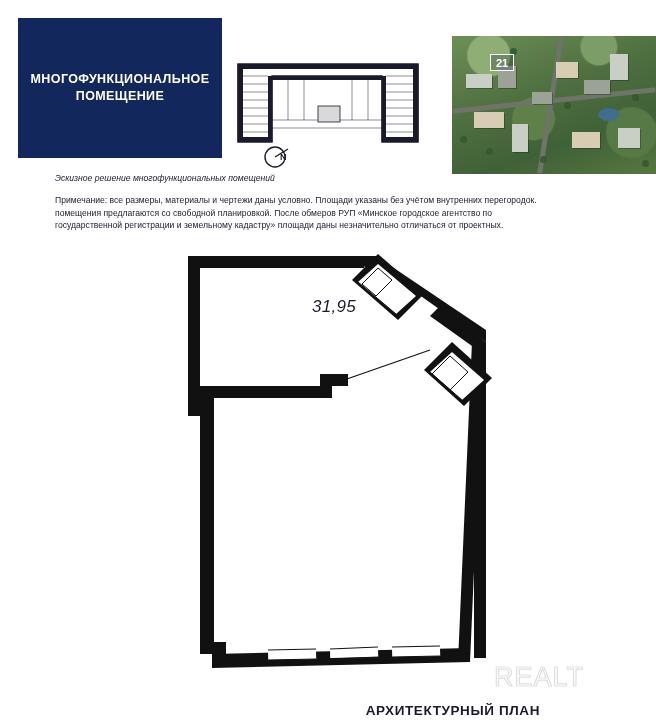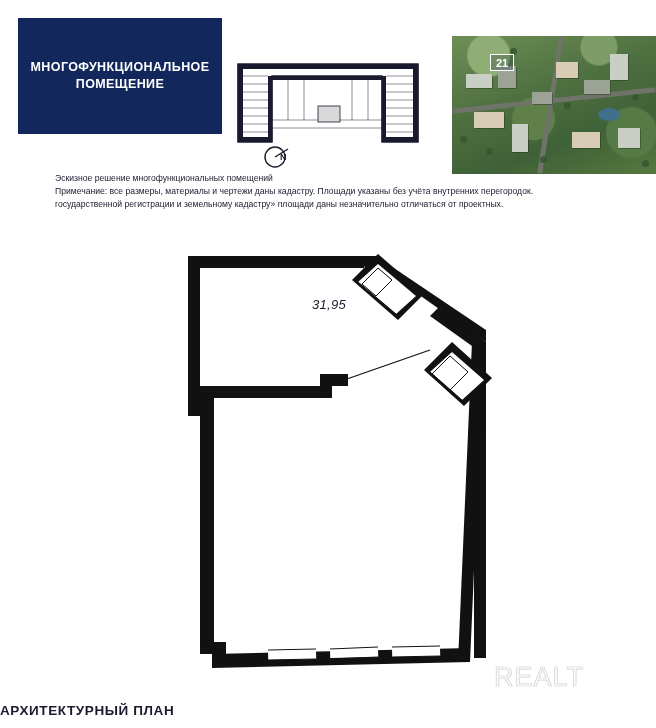--- a/index.html
+++ b/index.html
@@ -26,21 +26,21 @@
     left: 18px;
     top: 18px;
     width: 620px;
     height: 140px;
   }
   .title-box {
     position: absolute;
     left: 0;
     top: 0;
     width: 204px;
-    height: 116px;
+    height: 140px;
     background: #12275c;
     color: #ffffff;
     display: flex;
     align-items: center;
     justify-content: center;
     text-align: center;
   }
   .title-box .title-text {
     font-size: 12.5px;
     font-weight: bold;
@@ -130,37 +130,37 @@
   .notes {
     position: absolute;
     left: 55px;
     top: 172px;
     width: 560px;
     font-size: 8.6px;
     line-height: 1.45;
     color: #1a1a2e;
   }
   .notes p { margin: 0; }
-  .notes .line1 { margin-bottom: 1px; }
+  .notes .line1 { margin-bottom: 10px; font-style: italic; }
 
   
   .plan-wrap {
     position: absolute;
     left: 0;
     top: 238px;
     width: 656px;
     height: 455px;
   }
   .plan-wrap svg { display: block; }
 
   .area-label {
     position: absolute;
     left: 312px;
     top: 297px;
-    font-size: 13px;
+    font-size: 17px;
     font-style: italic;
     color: #1a1a2e;
     letter-spacing: .3px;
   }
 
   
   .watermark {
     position: absolute;
     left: 494px;
     top: 662px;
@@ -171,21 +171,21 @@
     text-shadow: 0 0 1px rgba(180,180,180,0.55);
     -webkit-text-stroke: 0.7px rgba(200,200,200,0.75);
   }
 
   
   .footer-caption {
     position: absolute;
     left: 0;
     top: 703px;
     width: 540px;
-    text-align: left;
+    text-align: right;
     font-size: 13.5px;
     font-weight: bold;
     letter-spacing: .6px;
     color: #1a1a2e;
   }
 </style>
 </head>
 <body>
 
 <div class="page">
@@ -269,21 +269,22 @@
       <div class="tree" style="left:112px; top:66px;"></div>
       <div class="tree" style="left:180px; top:58px;"></div>
       <div class="tree" style="left:58px; top:12px;"></div>
       <div class="tree" style="left:190px; top:124px;"></div>
       <div class="aerial-marker">21</div>
     </div>
   </div>
 
   <div class="notes">
     <p class="line1">Эскизное решение многофункциональных помещений</p>
-    <p>Примечание: все размеры, материалы и чертежи даны кадастру. Площади указаны без учёта внутренних перегородок.</p>
+    <p>Примечание: все размеры, материалы и чертежи даны условно. Площади указаны без учётом внутренних перегородок.</p>
+    <p>помещения предлагаются со свободной планировкой. После обмеров РУП «Минское городское агентство по</p>
     <p>государственной регистрации и земельному кадастру» площади даны незначительно отличаться от проектных.</p>
   </div>
 
   <div class="plan-wrap">
     <svg width="656" height="455" viewBox="0 0 656 455" xmlns="http://www.w3.org/2000/svg">
 
       <g fill="#111111" stroke="none">
 
         <rect x="188" y="18" width="176" height="12"></rect>
 

